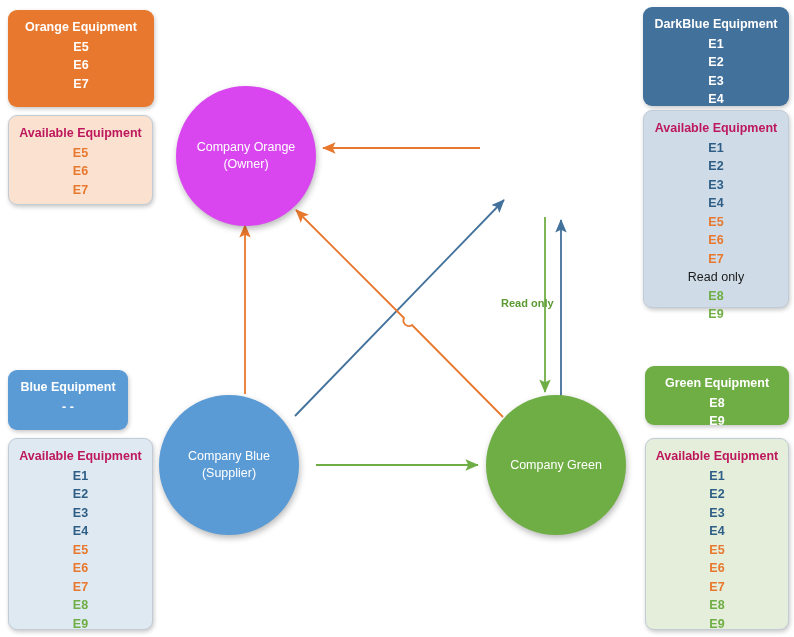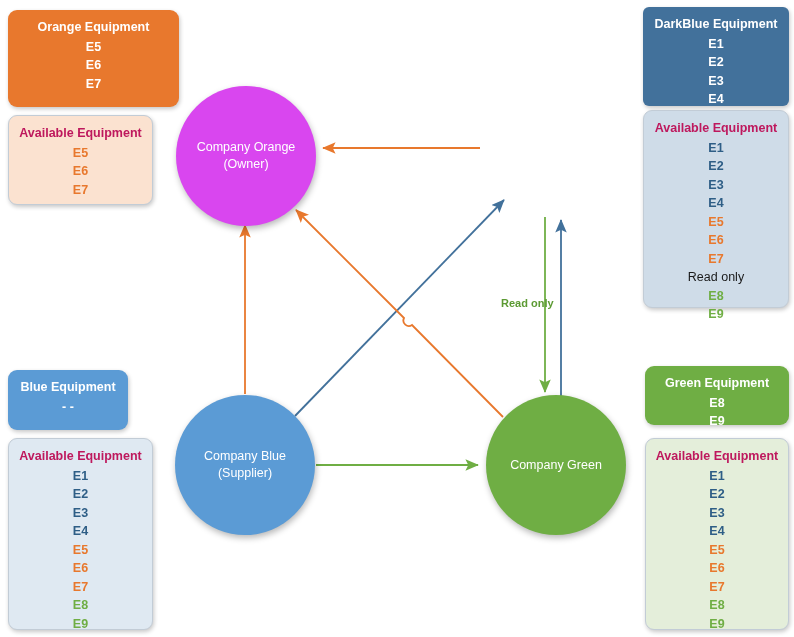--- a/index.html
+++ b/index.html
@@ -73,21 +73,21 @@
     color: #ffffff;
     font-size: 12.5px;
     line-height: 17px;
     text-align: center;
     box-shadow: 1px 3px 6px rgba(0,0,0,0.28);
     z-index: 3;
   }
   .node span { display: block; }
   .n-orange   { background: #d946ef; left: 176px; top: 86px; }
   .n-darkblue { background: #42719B; left: 482px; top: 78px; }
-  .n-blue     { background: #5B9BD5; left: 175px; top: 395px; }
+  .n-blue     { background: #5B9BD5; left: 159px; top: 395px; }
   .n-green    { background: #6FAE44; left: 486px; top: 395px; }
 
   
   #arrows {
     position: absolute;
     left: 0; top: 0;
     width: 794px; height: 637px;
     z-index: 2;
   }
   .edge-label {
@@ -142,39 +142,39 @@
 
   <div class="node n-blue">
     <span>Company Blue</span>
     <span>(Supplier)</span>
   </div>
 
   <div class="node n-green">
     <span>Company Green</span>
   </div>
 
-  <div class="panel solid hdr-orange" style="left:8px; top:10px; width:171px; height:97px;">
+  <div class="panel solid hdr-orange" style="left:8px; top:10px; width:146px; height:97px;">
     <span class="panel-title">Orange Equipment</span>
     <div>
         <span class="panel-item ">E5</span>
         <span class="panel-item ">E6</span>
         <span class="panel-item ">E7</span>
       </div>
   </div>
 
   <div class="panel light lt-orange" style="left:8px; top:115px; width:145px; height:90px;">
     <span class="panel-title">Available Equipment</span>
     <div>
         <span class="panel-item c-orange">E5</span>
         <span class="panel-item c-orange">E6</span>
         <span class="panel-item c-orange">E7</span>
       </div>
   </div>
 
-  <div class="panel solid hdr-darkblue" style="left:643px; top:7px; width:146px; height:99px;border-radius:6px;">
+  <div class="panel solid hdr-darkblue" style="left:643px; top:7px; width:146px; height:99px;">
     <span class="panel-title">DarkBlue Equipment</span>
     <div>
         <span class="panel-item ">E1</span>
         <span class="panel-item ">E2</span>
         <span class="panel-item ">E3</span>
         <span class="panel-item ">E4</span>
       </div>
   </div>
 
   <div class="panel light lt-darkblue" style="left:643px; top:110px; width:146px; height:198px;">

